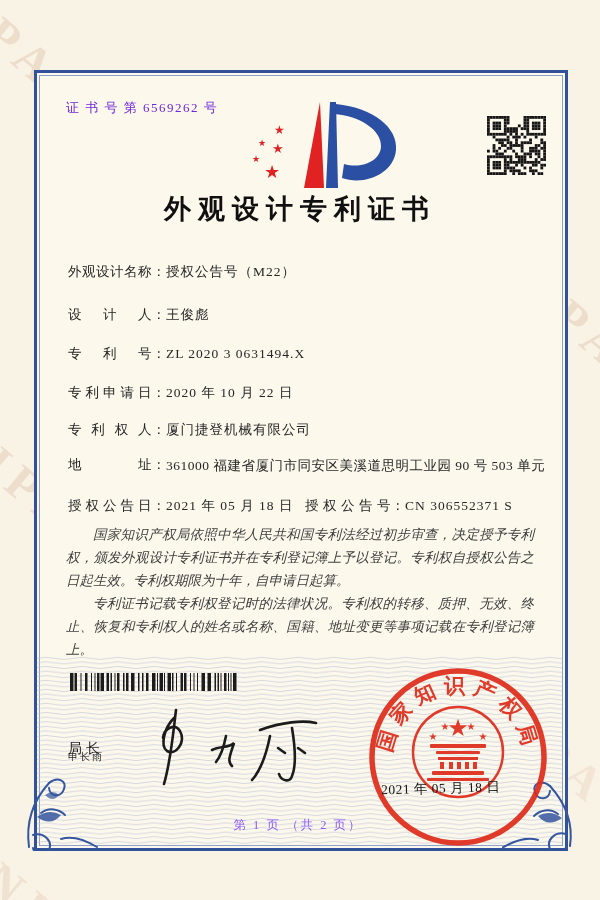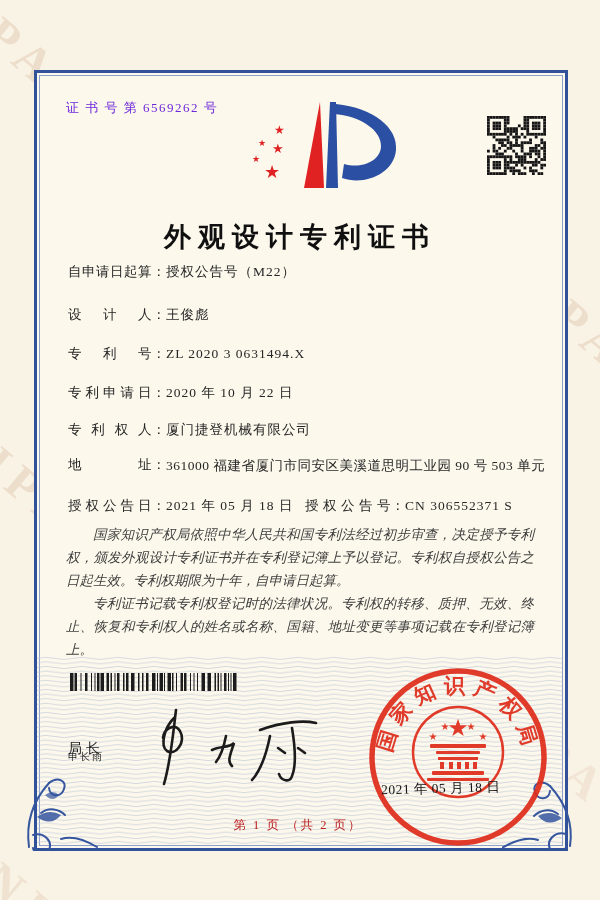--- a/index.html
+++ b/index.html
@@ -12,38 +12,38 @@
   
   .frame{position:absolute;left:34px;top:70px;width:528px;height:775px;
          border:3px solid #31519b;background:#fcf8ec;box-sizing:content-box;}
   .frame::after{content:"";position:absolute;inset:2px;border:1px solid #8ea0ca;pointer-events:none;}
   .guilloche{position:absolute;left:37px;top:656px;width:525px;height:189px;}
   .ornament{position:absolute;}
   .cert-no{position:absolute;left:66px;top:99px;font-size:13px;letter-spacing:1.5px;color:#6d28d9;}
   .logo{position:absolute;left:246px;top:98px;}
   .qr{position:absolute;left:487px;top:116px;}
   .title{position:absolute;left:0;right:0;top:191px;text-align:center;font-size:27px;
-         font-weight:bold;letter-spacing:7px;color:#101010;margin-top:28px;}
+         font-weight:bold;letter-spacing:7px;color:#101010;}
   .row{position:absolute;left:68px;font-size:13.5px;color:#262626;letter-spacing:0.5px;white-space:nowrap;}
   .lbl{display:inline-block;width:84px;text-align:justify;text-align-last:justify;vertical-align:top;}
   .val{letter-spacing:1px;}
   .wrapval{display:inline-block;width:402px;white-space:normal;vertical-align:top;line-height:20px;text-align:justify;}
   .pair2{position:absolute;left:237px;top:0;white-space:nowrap;}
   .body-text{position:absolute;left:66px;top:523px;width:468px;font-size:13.5px;line-height:23px;
              color:#3d3d3c;font-style:italic;text-align:justify;}
   .body-text p{margin:0;text-indent:2em;}
   .barcode{position:absolute;left:70px;top:673px;}
   .director-label{position:absolute;left:68px;top:722px;font-size:14px;letter-spacing:4px;color:#1d1d1d;margin-top:18px;}
   .director-name{position:absolute;left:68px;top:750px;font-size:10px;letter-spacing:2px;color:#1d1d1d;}
   .signature{position:absolute;left:140px;top:698px;}
   .seal{position:absolute;left:367px;top:666px;opacity:0.92;}
   .seal-date{position:absolute;left:381px;top:779px;width:180px;font-size:13.5px;color:#141414;
              letter-spacing:0.5px;transform:rotate(-1.5deg);white-space:nowrap;}
   .page-info{position:absolute;left:34px;width:528px;top:817px;text-align:center;font-size:12.5px;
-             letter-spacing:2px;color:#b91c1c;}
+             letter-spacing:2px;color:#8b5cf6;}
   .continuation{position:absolute;left:0;right:0;top:858px;text-align:center;font-size:13px;
                 letter-spacing:3px;color:#45454f;}
 </style>
 </head>
 <body>
 
 <div class="page">
 
   <span class="wm" style="left:-80px;top:-70px">CNIPA</span>
   <span class="wm" style="left:488px;top:212px">CNIPA</span>
@@ -341,21 +341,21 @@
       <rect x="33.71" y="56.19" width="2.81" height="2.81" fill="#151515"></rect>
       <rect x="36.52" y="56.19" width="2.81" height="2.81" fill="#151515"></rect>
       <rect x="44.95" y="56.19" width="2.81" height="2.81" fill="#151515"></rect>
       <rect x="50.57" y="56.19" width="2.81" height="2.81" fill="#151515"></rect>
       <rect x="53.38" y="56.19" width="2.81" height="2.81" fill="#151515"></rect>
     </svg>
 
   <div class="title">外观设计专利证书</div>
 
   <div class="row" style="top:263px">
-    <span class="lbl">自申请日起算</span><span>：</span><span class="val">授权公告号（M22）</span>
+    <span class="lbl">外观设计名称</span><span>：</span><span class="val">授权公告号（M22）</span>
   </div>
   <div class="row" style="top:306px">
     <span class="lbl">设计人</span><span>：</span><span class="val">王俊彪</span>
   </div>
   <div class="row" style="top:345px">
     <span class="lbl">专利号</span><span>：</span><span class="val">ZL 2020 3 0631494.X</span>
   </div>
   <div class="row" style="top:384px">
     <span class="lbl">专利申请日</span><span>：</span><span class="val">2020 年 10 月 22 日</span>
   </div>

